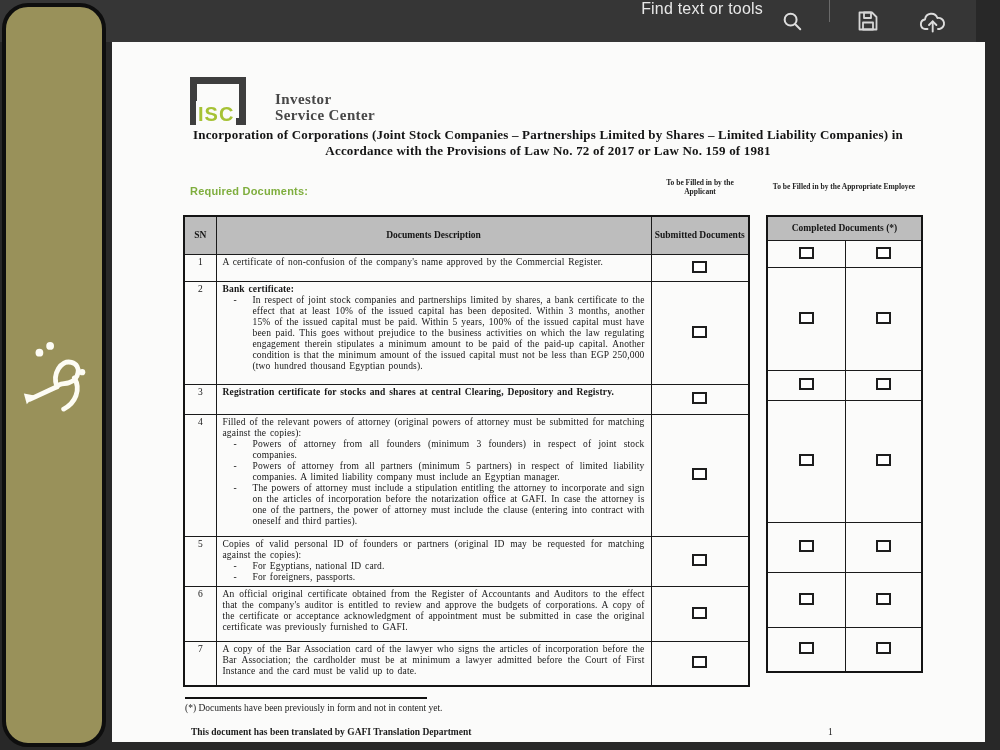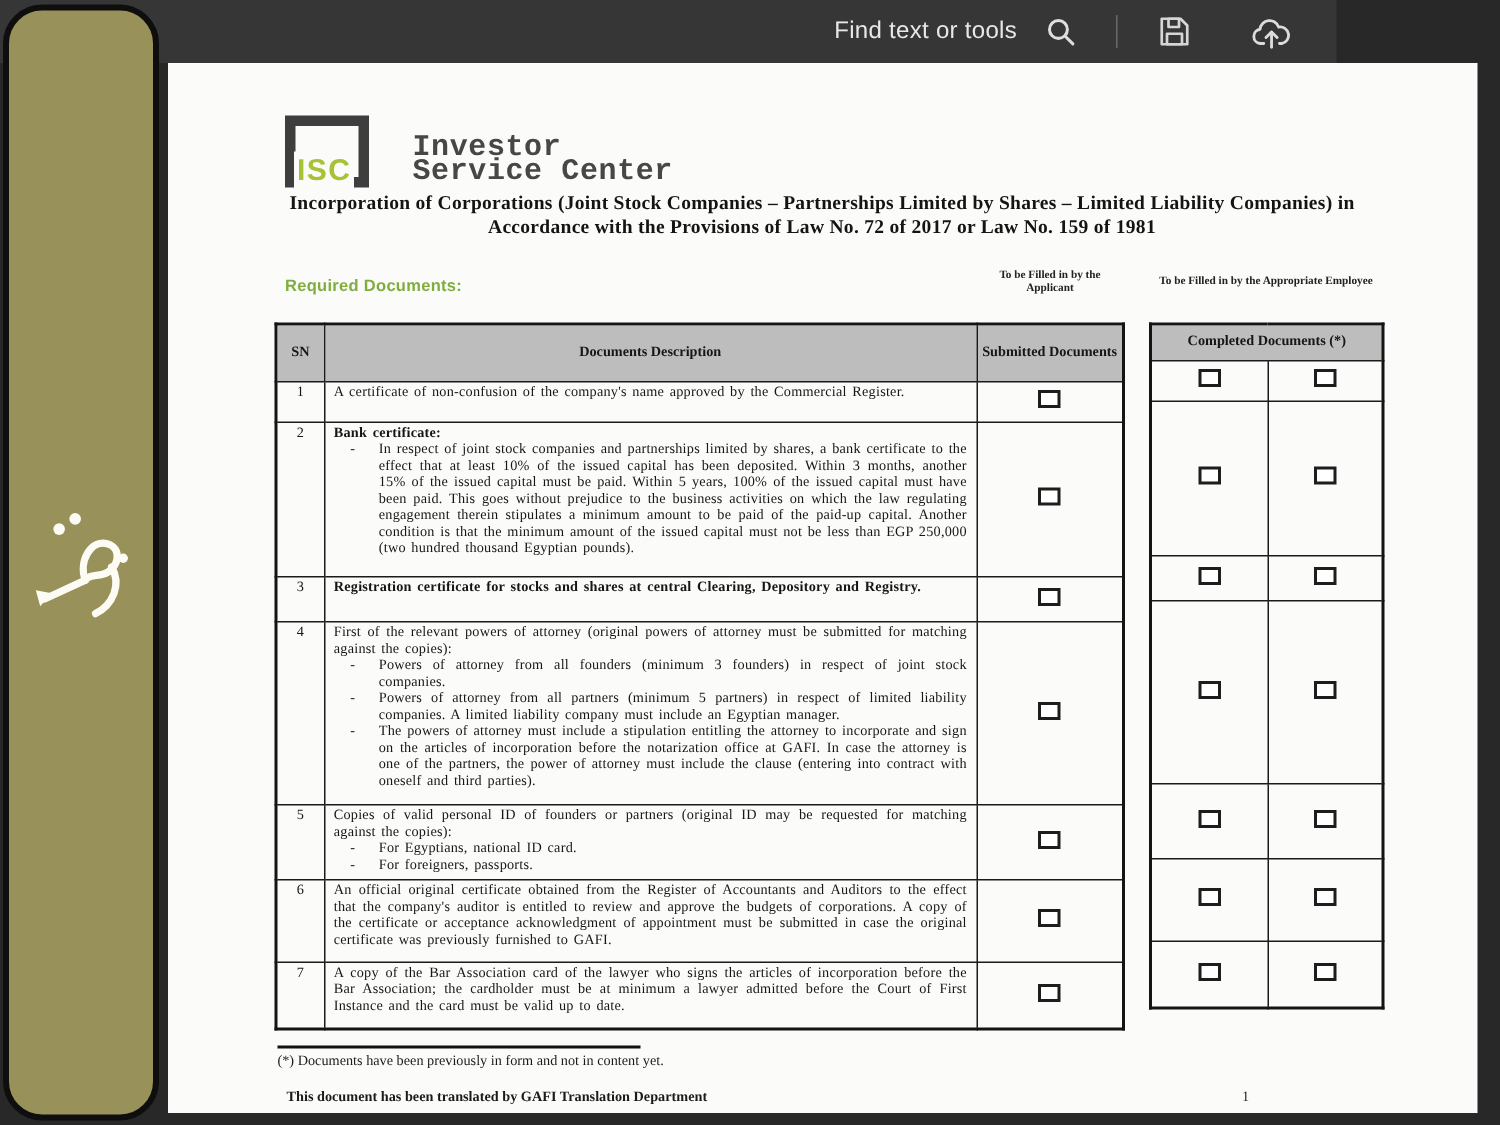--- a/index.html
+++ b/index.html
@@ -2,22 +2,22 @@
 <html><head>
 <meta charset="utf-8">
 <style>
   html,body{margin:0;padding:0;}
   body{
     width:1000px;height:750px;position:relative;overflow:hidden;
     background:#282828;font-family:"Liberation Serif",serif;
   }
   
   .toolbar{
-    position:absolute;left:0;top:0;width:891px;height:42px;
-    background:#363636;display:flex;align-items:center;justify-content:flex-end;
+    position:absolute;left:0;top:0;width:976px;height:42px;
+    background:#363636;display:flex;justify-content:flex-end;
     z-index:1;
   }
   .find-label{
     color:#e8e8e8;font-family:"Liberation Sans",sans-serif;font-size:16px;
     margin-right:18px;letter-spacing:.2px;cursor:pointer;
   }
   .tb-icon{display:flex;align-items:center;justify-content:center;cursor:pointer;}
   .tb-sep{width:1px;height:22px;background:#6a6a6a;margin:0 26px;}
   .tb-gap{width:38px;}
   .tb-right-pad{width:28px;}
@@ -41,21 +41,21 @@
     position:absolute;left:78px;top:35px;width:42px;height:34px;
     border:7px solid #3e3e3e;background:transparent;
   }
   .logo-abbr{
     position:absolute;left:84px;top:59px;
     font-family:"Liberation Sans",sans-serif;font-weight:bold;font-size:20px;
     color:#a6c235;background:#fbfbfa;padding:0 2px;line-height:26px;letter-spacing:1px;
   }
   .logo-name{
     position:absolute;left:163px;top:49px;
-    font-family:Liberation Mono, monospace;font-weight:bold;font-size:20px;
+    font-family:Liberation Serif, serif;font-weight:bold;font-size:15px;
     color:#474747;line-height:16px;letter-spacing:.4px;
   }
   
   .doc-title{
     position:absolute;left:62px;top:85px;width:748px;
     font-weight:bold;font-size:13px;line-height:16px;text-align:center;
     letter-spacing:.2px;color:#141414;
   }
   .required{
     position:absolute;left:78px;top:143px;
@@ -178,21 +178,21 @@
         <tr style="height: 30px;">
           <td class="sn">3</td>
           <td class="desc">
             <div class="intro b">Registration certificate for stocks and shares at central Clearing, Depository and Registry.</div>
           </td>
           <td class="cb"><span class="cbx"></span></td>
         </tr>
         <tr style="height: 122px;">
           <td class="sn">4</td>
           <td class="desc">
-            <div class="intro">First of the relevant powers of attorney (original powers of attorney must be submitted for matching against the copies):</div>
+            <div class="intro">Filled of the relevant powers of attorney (original powers of attorney must be submitted for matching against the copies):</div>
             <div class="bullet">Powers of attorney from all founders (minimum 3 founders) in respect of joint stock companies.</div>
             <div class="bullet">Powers of attorney from all partners (minimum 5 partners) in respect of limited liability companies. A limited liability company must include an Egyptian manager.</div>
             <div class="bullet">The powers of attorney must include a stipulation entitling the attorney to incorporate and sign on the articles of incorporation before the notarization office at GAFI. In case the attorney is one of the partners, the power of attorney must include the clause (entering into contract with oneself and third parties).</div>
           </td>
           <td class="cb"><span class="cbx"></span></td>
         </tr>
         <tr style="height: 50px;">
           <td class="sn">5</td>
           <td class="desc">
             <div class="intro">Copies of valid personal ID of founders or partners (original ID may be requested for matching against the copies):</div>

